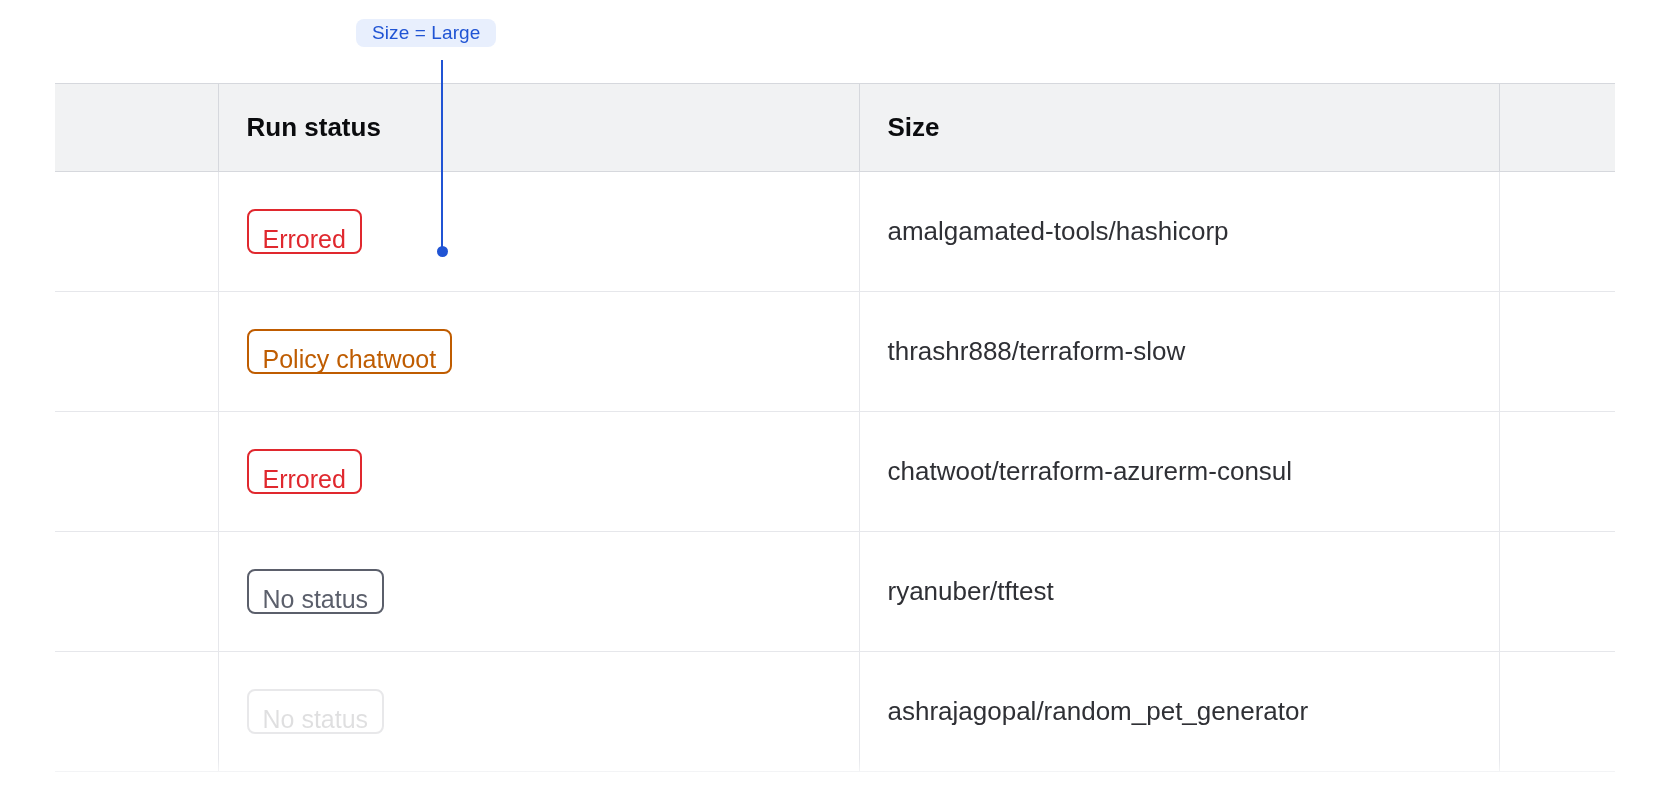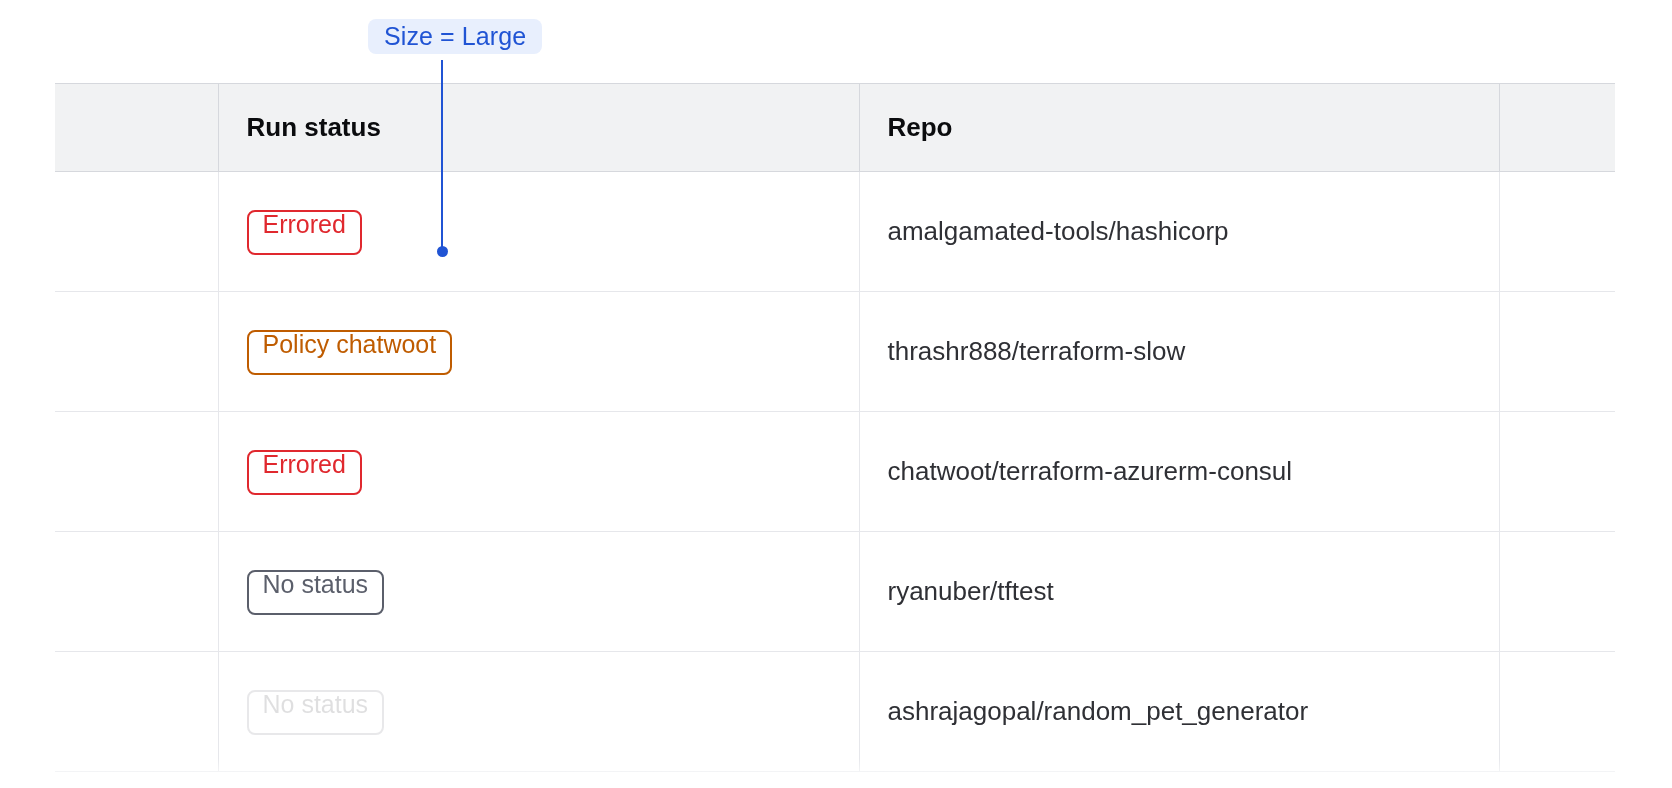--- a/index.html
+++ b/index.html
@@ -21,30 +21,30 @@
     position: absolute;
     left: 0;
     top: 0;
     width: 1672px;
     height: 788px;
     z-index: 40;
     pointer-events: none;
   }
   .callout-badge {
     position: absolute;
-    left: 368px;
+    left: 356px;
     top: 19px;
-    height: 35px;
+    height: 28px;
     display: flex;
     align-items: center;
     padding: 0 16px;
     border-radius: 8px;
     background: #e8effd;
     color: #2054d4;
-    font-size: 25px;
+    font-size: 19px;
     letter-spacing: 0.1px;
     white-space: nowrap;
     pointer-events: auto;
   }
   .callout-line {
     position: absolute;
     left: 441px;
     top: 60px;
     width: 2px;
     height: 190px;
@@ -108,21 +108,21 @@
 
   tr.row-faded td {
     color: rgba(47, 48, 53, 0.14);
     border-bottom-color: rgba(230, 231, 235, 0.35);
     border-right-color: rgba(230, 231, 235, 0.45);
   }
 
   
   .status-pill {
     display: inline-flex;
-    align-items: flex-start;
+    align-items: flex-end;
     justify-content: center;
     height: 45px;
     padding: 0 14px;
     border: 2px solid currentColor;
     border-radius: 8px;
     font-size: 25px;
     line-height: 1;
     white-space: nowrap;
     box-sizing: border-box;
   }
@@ -154,21 +154,21 @@
   <colgroup>
     <col class="col-select">
     <col class="col-status">
     <col class="col-repo">
     <col class="col-tail">
   </colgroup>
   <thead>
     <tr>
       <th class="col-select-head"></th>
       <th>Run status</th>
-      <th>Repo</th>
+      <th>Size</th>
       <th class="col-tail-head"></th>
     </tr>
   </thead>
   <tbody>
 
     <tr>
       <td class="cell-select"></td>
       <td>
         <span class="status-pill status-errored">
           <span class="pill-text">Errored</span>

